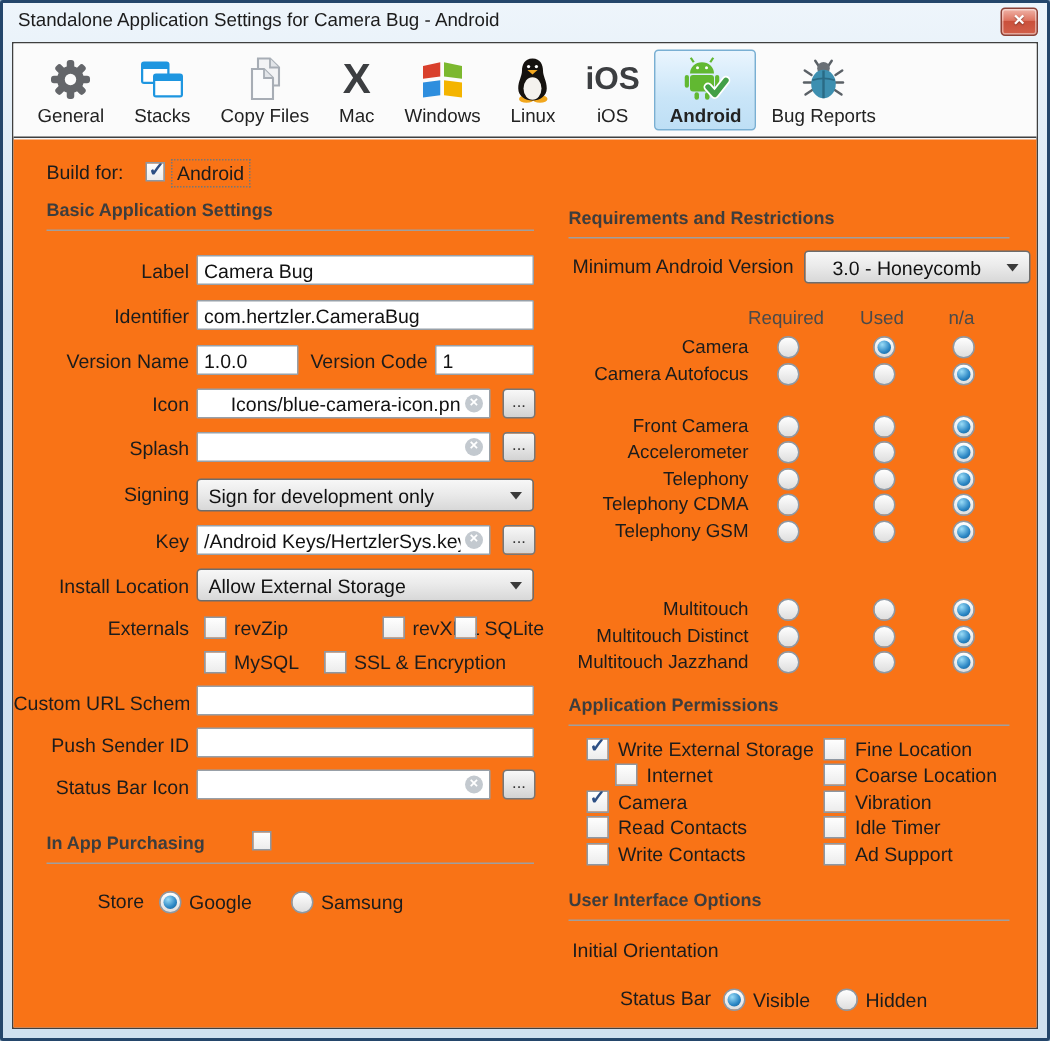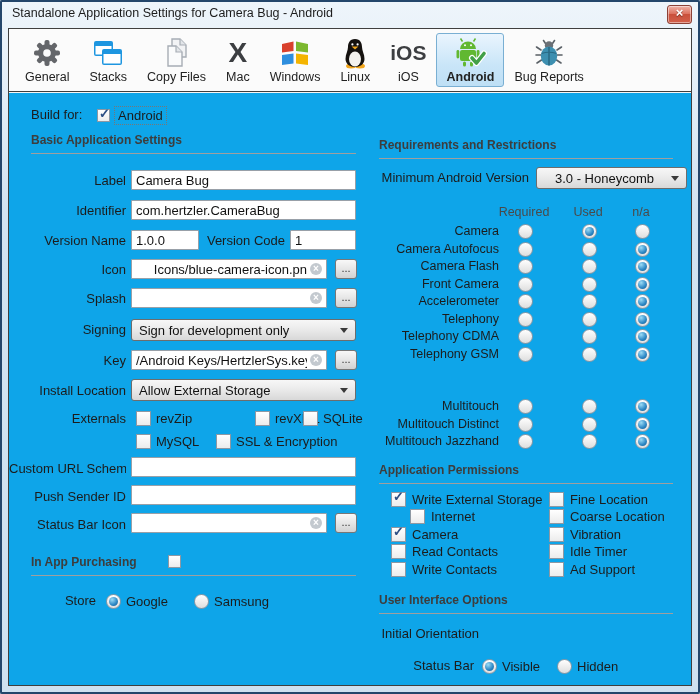--- a/index.html
+++ b/index.html
@@ -16,21 +16,21 @@
   .panel{position:absolute;left:6px;top:26px;right:6px;bottom:6px;background:#f6f6f6;
        border:1px solid #3f3f3f;}
   .toolbar{position:absolute;left:0;top:0;right:0;height:63px;background:#fbfbfb;
        border-bottom:1px solid #3f3f3f;display:flex;align-items:center;padding-left:6px;box-sizing:border-box;}
   .tb-item{display:flex;flex-direction:column;align-items:center;justify-content:flex-end;
        padding:3px 9px 2px 9px;border-radius:3px;border:1px solid transparent;cursor:pointer;height:54px;box-sizing:border-box;}
   .tb-item.selected{background:linear-gradient(#eaf5fe,#c9e5f8 60%,#bedff5);border:1px solid #79afd3;}
   .tb-icon{height:34px;display:flex;align-items:center;justify-content:center;}
   .tb-label{font-size:12.5px;color:#222;margin-top:1px;white-space:nowrap;}
   .tb-item.selected .tb-label{font-weight:bold;}
-  .content{position:absolute;left:0;top:64px;right:0;bottom:0;background:#0ea5e9;overflow:hidden;}
+  .content{position:absolute;left:0;top:64px;right:0;bottom:0;background:#f97316;overflow:hidden;}
   .content > *{position:absolute;box-sizing:border-box;}
   .lbl{font-size:13px;color:#1c1c1c;text-align:right;height:20px;line-height:20px;white-space:nowrap;overflow:hidden;}
   .sec{font-size:12px;font-weight:bold;color:#3d3d3d;border-bottom:1px solid #9f9f9f;padding-bottom:6px;white-space:nowrap;}
   .tfield{height:20px;background:#fff;border:1px solid #98a0a8;border-radius:1px;
        display:flex;align-items:center;padding:0 4px;font-size:13px;color:#111;}
   .tval{flex:1;white-space:nowrap;overflow:hidden;}
   .tval.right{text-align:right;}
   .clear-icon{width:12px;height:12px;border-radius:50%;background:#c3c9cf;margin-left:3px;flex:none;position:relative;}
   .clear-icon::after{content:"×";position:absolute;left:0;right:0;top:-1px;text-align:center;
        color:#fff;font-size:10px;font-weight:bold;line-height:13px;}
@@ -321,26 +321,20 @@
             <span class="radio" style="left: 156.5px;"></span>
             <span class="radio selected" style="left: 220.5px;"></span>
             <span class="radio" style="left: 273.5px;"></span>
           </div>
           <div class="grid-row" style="top: 17.5px;">
             <span class="glabel">Camera Autofocus</span>
             <span class="radio" style="left: 156.5px;"></span>
             <span class="radio" style="left: 220.5px;"></span>
             <span class="radio selected" style="left: 273.5px;"></span>
           </div>
-          <div class="grid-row" style="top: 35px;">
-            <span class="glabel">Camera Flash</span>
-            <span class="radio" style="left: 156.5px;"></span>
-            <span class="radio" style="left: 220.5px;"></span>
-            <span class="radio selected" style="left: 273.5px;"></span>
-          </div>
           <div class="grid-row" style="top: 52.5px;">
             <span class="glabel">Front Camera</span>
             <span class="radio" style="left: 156.5px;"></span>
             <span class="radio" style="left: 220.5px;"></span>
             <span class="radio selected" style="left: 273.5px;"></span>
           </div>
           <div class="grid-row" style="top: 70px;">
             <span class="glabel">Accelerometer</span>
             <span class="radio" style="left: 156.5px;"></span>
             <span class="radio" style="left: 220.5px;"></span>

